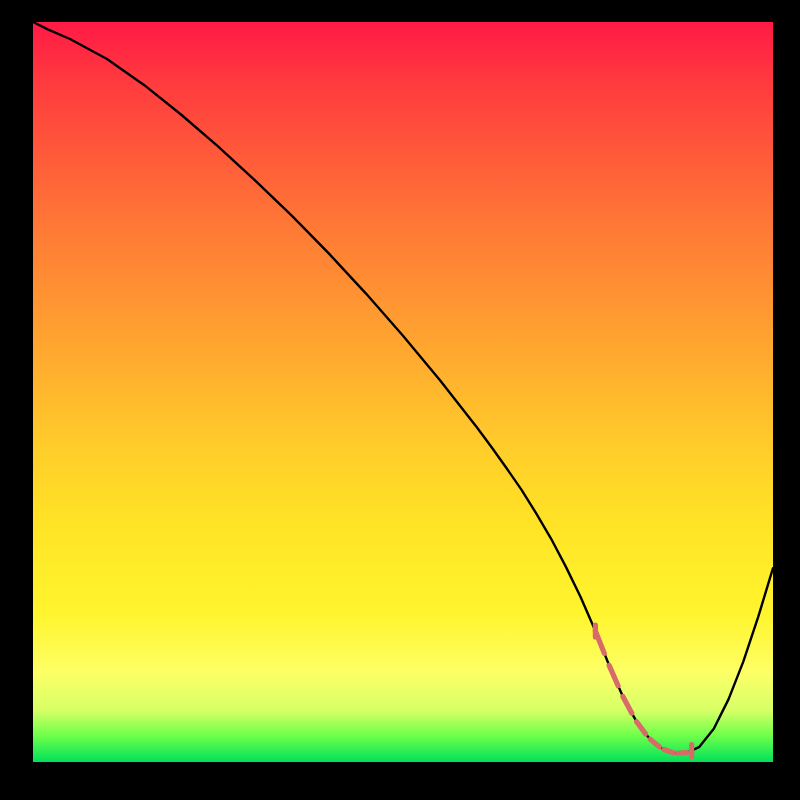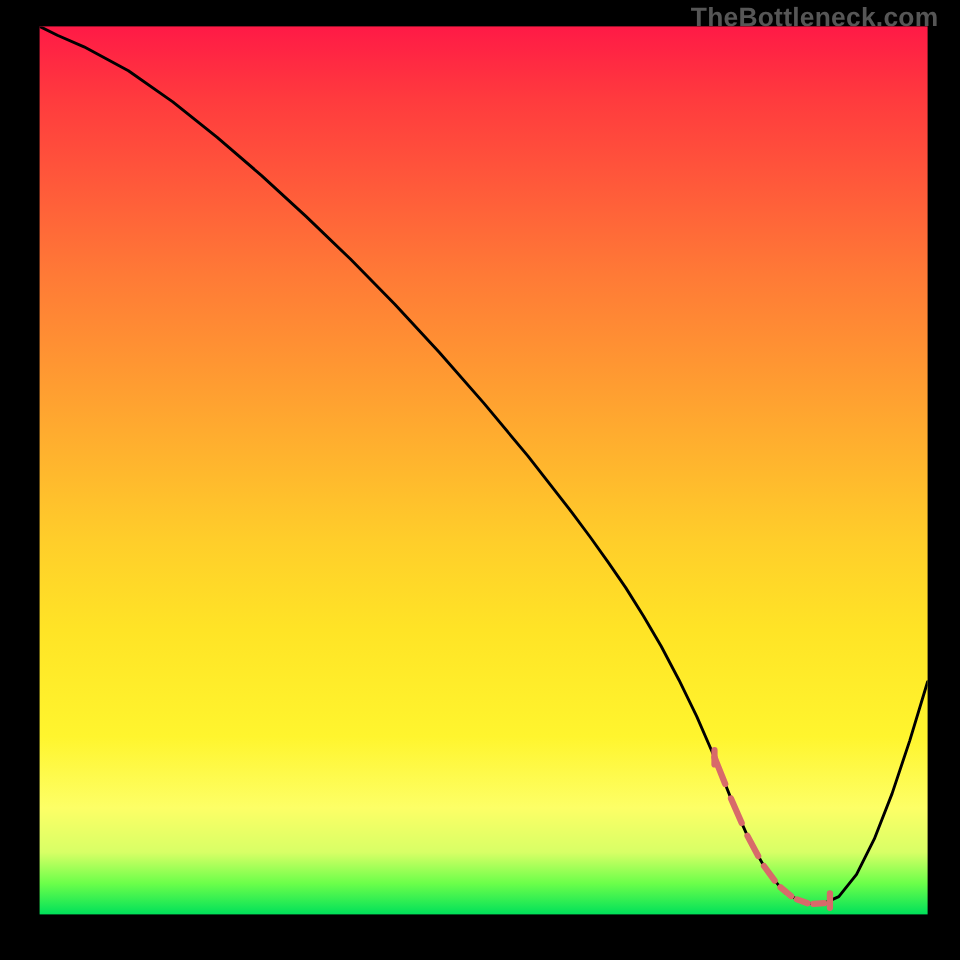--- a/index.html
+++ b/index.html
@@ -72,21 +72,20 @@
   .highlight-tick {
     stroke: #d86a6a;
     stroke-width: 5.2;
     stroke-linecap: round;
   }
 </style>
 </head>
 <body>
 
 <div class="frame">
-  <div class="watermark">TheBottleneck.com</div>
 
   <div class="plot-area">
     <svg class="plot-svg" viewBox="0 0 740 740">
       <path id="main-curve" class="curve" d="M0.00 0.00 L14.80 7.40 L37.00 17.02 L74.00 37.00 L111.00 62.90 L148.00 92.50 L185.00 124.32 L222.00 158.36 L259.00 193.88 L296.00 231.62 L333.00 271.58 L370.00 313.76 L407.00 358.16 L444.00 405.52 L458.80 425.50 L473.60 446.22 L488.40 467.68 L503.20 491.36 L518.00 516.52 L532.80 544.64 L547.60 574.98 L562.40 609.02 L577.20 646.02 L592.00 679.32 L606.80 705.22 L621.60 722.24 L636.40 730.38 L651.20 731.86 L666.00 725.20 L680.80 706.70 L695.60 677.10 L710.40 639.36 L725.20 594.96 L740.00 546.12"></path>
       <g id="highlight-group">
           <line class="highlight-tick" x1="562.4" x2="562.4" y1="603.02" y2="615.02"></line>
           <line class="highlight-tick" x1="658.6" x2="658.6" y1="722.53" y2="734.53"></line>
           <line class="highlight-curve" x1="562.4" y1="609.02" x2="571.332857142857" y2="631.3521428571428"></line>
           <line class="highlight-curve" x1="576.1428571428571" y1="643.377142857143" x2="585.0757142857143" y2="663.7403571428572"></line>
           <line class="highlight-curve" x1="589.8857142857142" y1="674.5628571428571" x2="598.8185714285714" y2="691.2525"></line>

